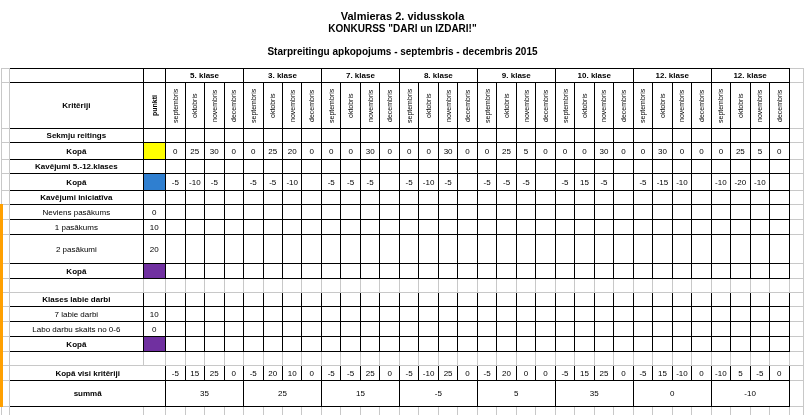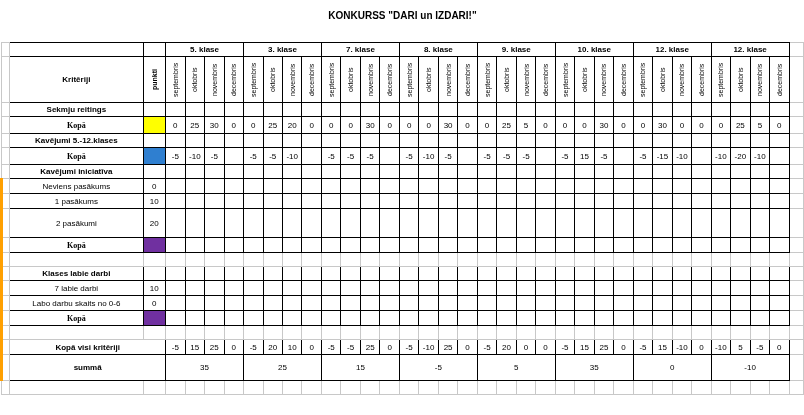--- a/index.html
+++ b/index.html
@@ -90,21 +90,20 @@
   .row-label-left {
     text-align: left;
     padding-left: 10px;
     font-size: 8px;
   }
   .kopa {
     text-align: right;
     padding-right: 4px;
     font-weight: bold;
     font-size: 8px;
-    font-family: Liberation Serif, serif;
   }
   .yellow { background: #ffff00; }
   .blue   { background: #2f7fd0; }
   .purple { background: #7030a0; }
   .total-label {
     text-align: right;
     padding-right: 4px;
     font-weight: bold;
     font-size: 9px;
   }
@@ -165,25 +164,35 @@
         <col style="width:19px">
       <col style="width:14px">
     </colgroup>
 
     <tbody>
         <tr>
       <td class="noborder" colspan="36" style="height:9px"></td>
     </tr>
     <tr>
       <td class="noborder" colspan="36">
+            <div class="title1">Valmieras 2. vidusskola</div>
+          </td>
+    </tr>
+    <tr>
+      <td class="noborder" colspan="36">
             <div class="title2">KONKURSS "DARI un IZDARI!"</div>
           </td>
     </tr>
     <tr>
       <td class="noborder" colspan="36" style="height:10px"></td>
+    </tr>
+    <tr>
+      <td class="noborder" colspan="36">
+            <div class="title3">Starpreitingu apkopojums - septembris - decembris 2015</div>
+          </td>
     </tr>
     <tr>
       <td class="noborder" colspan="36" style="height:10px"></td>
     </tr>
 
     <tr>
       <td class="blank"></td>
       <td class="box"></td>
       <td class="box"></td>
       <td class="box klase" colspan="4">5. klase</td>

